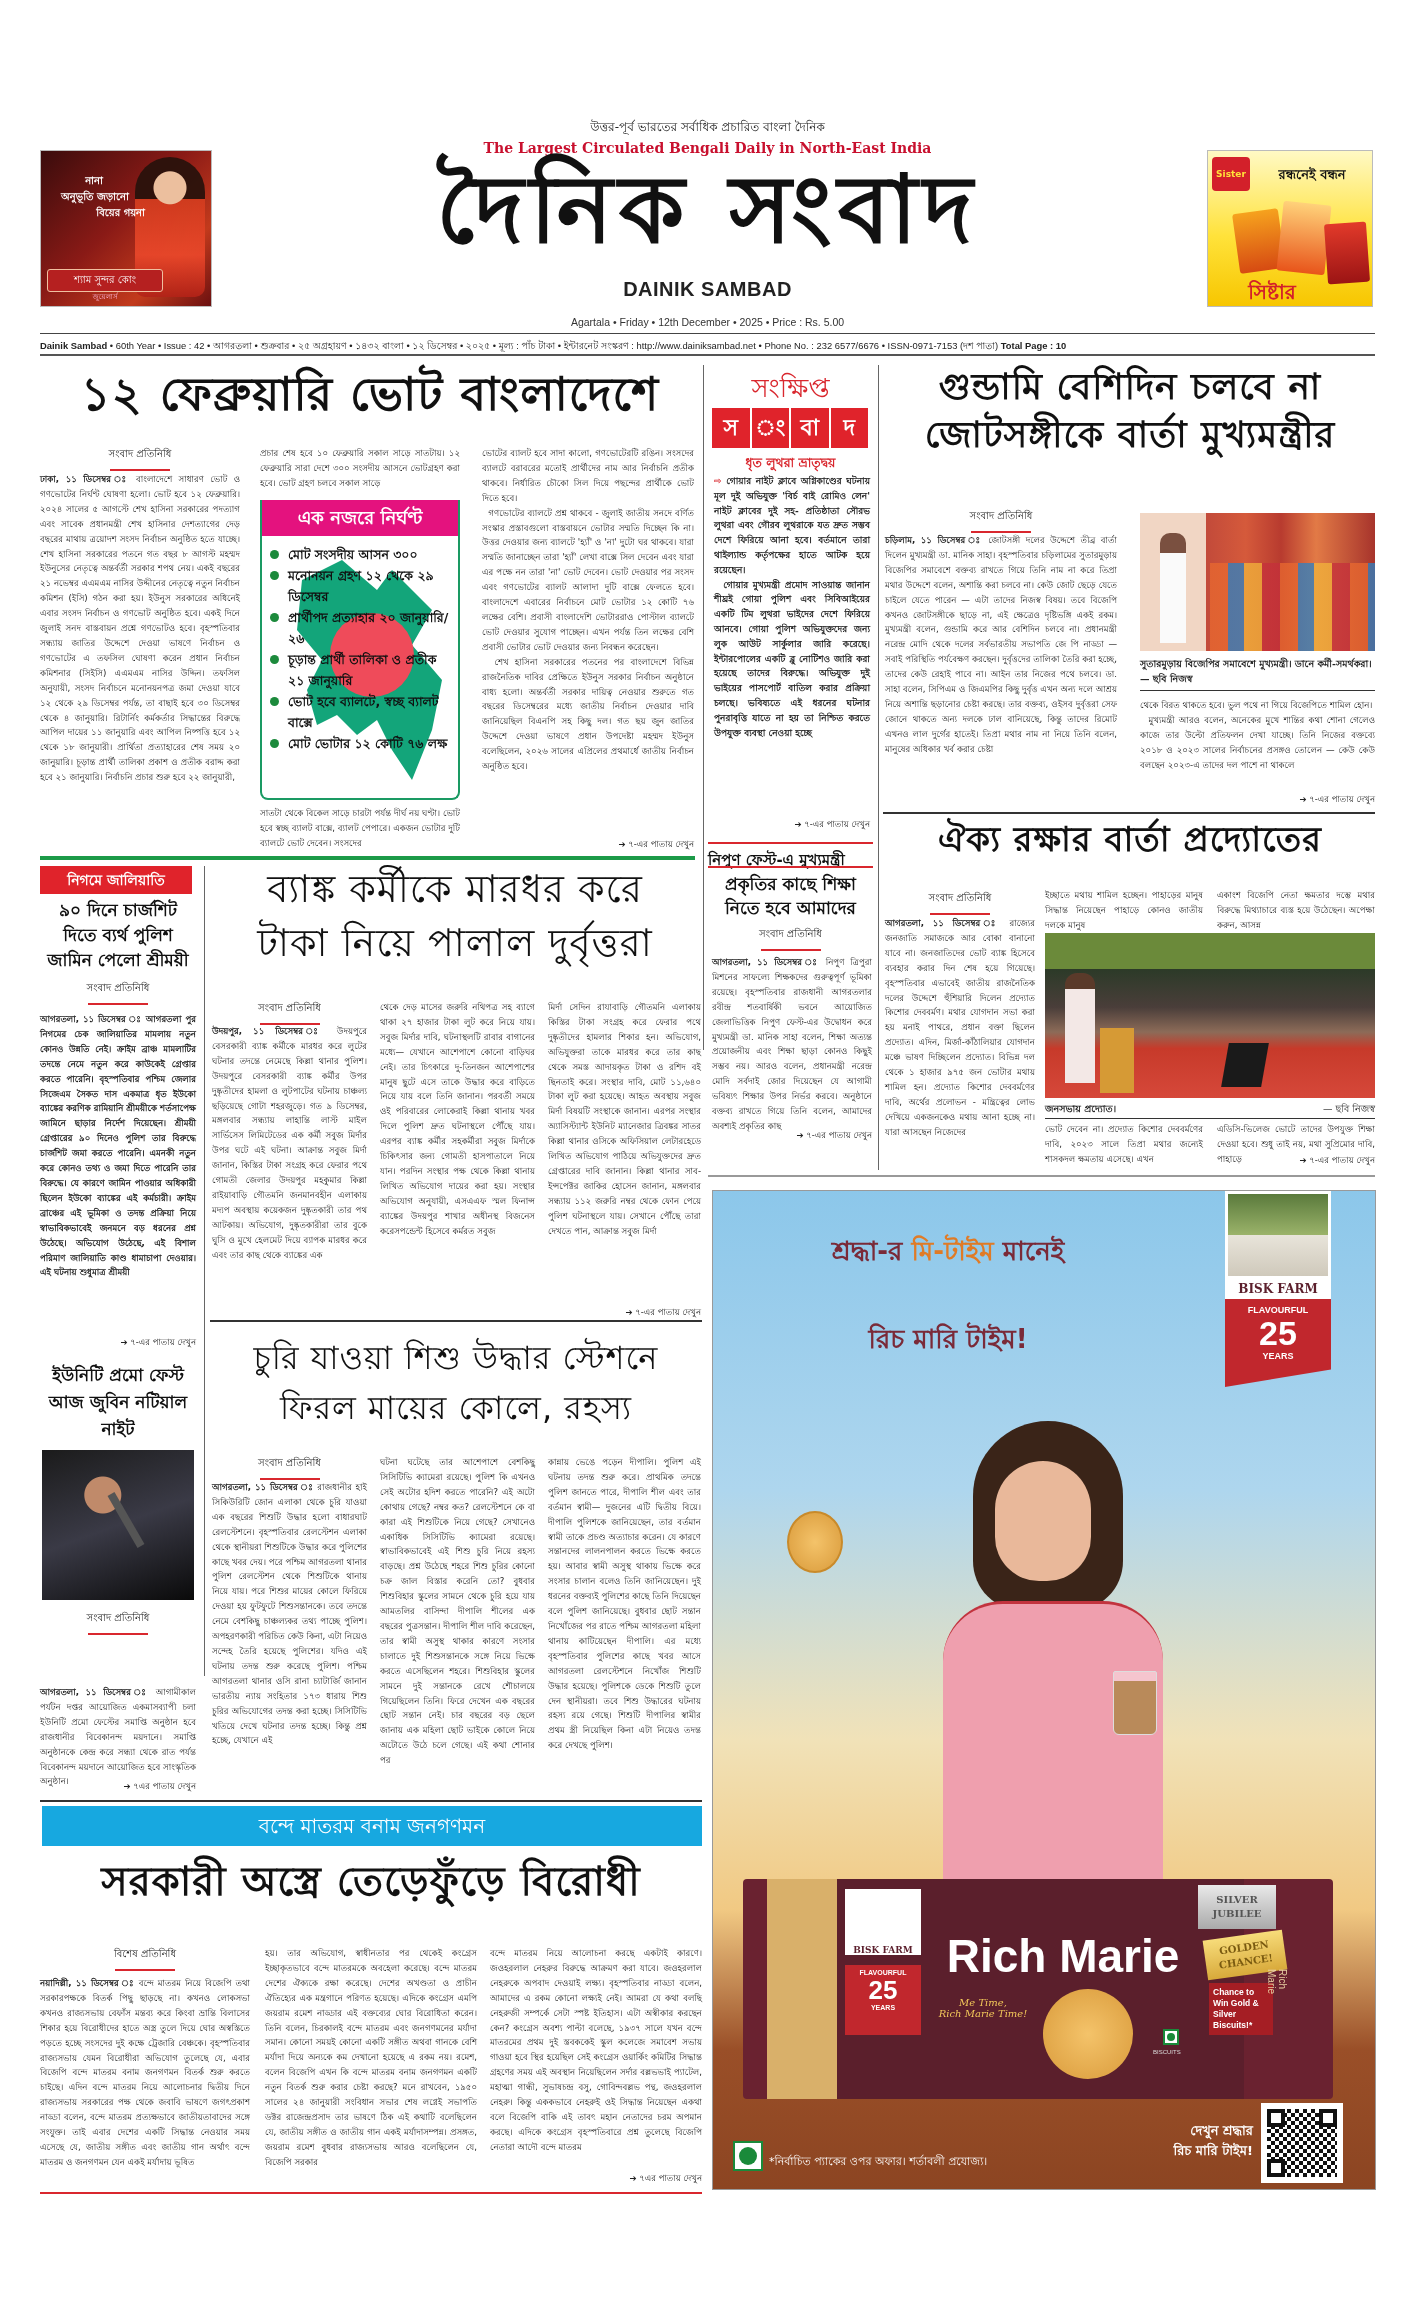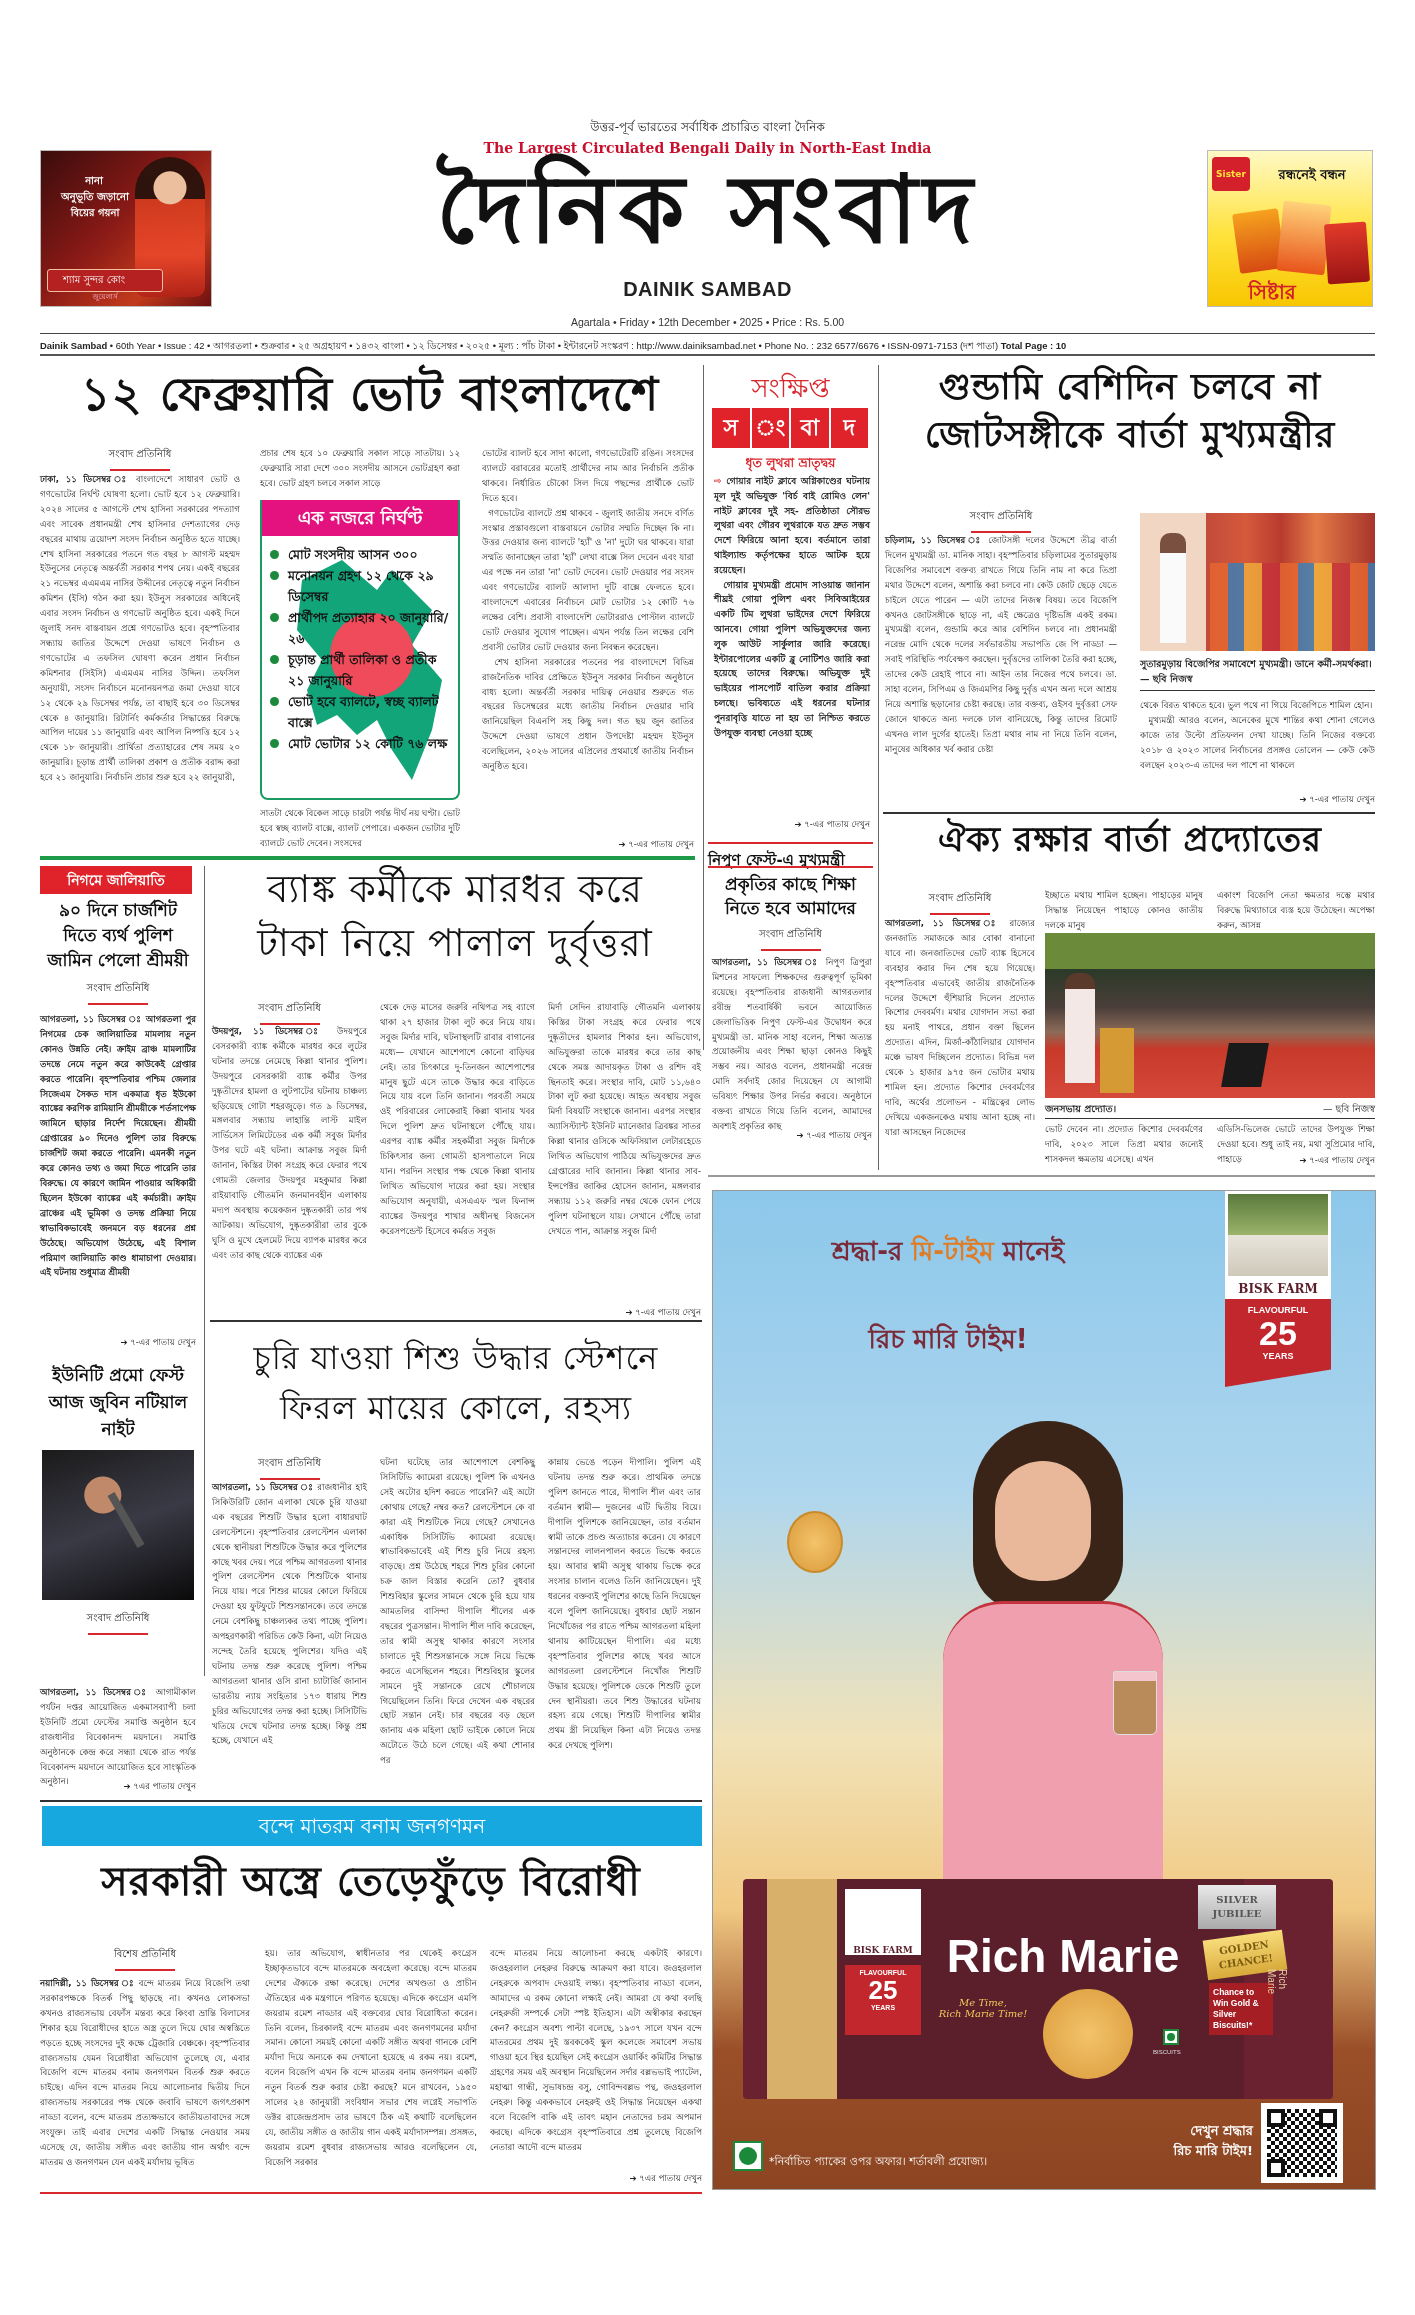--- a/index.html
+++ b/index.html
@@ -24,22 +24,22 @@
 <div class="abs" style="left:0;top:118px;width:1415px;text-align:center;font-size:12px;color:#222;">উত্তর-পূর্ব ভারতের সর্বাধিক প্রচারিত বাংলা দৈনিক</div>
 <div class="abs serif" style="left:0;top:140px;width:1415px;text-align:center;font-size:14px;font-weight:bold;color:#c8102e;">The Largest Circulated Bengali Daily in North-East India</div>
 <div class="abs" style="left:300px;top:150px;width:815px;text-align:center;font-size:94px;font-weight:900;color:#111;letter-spacing:6px;line-height:120px;">দৈনিক সংবাদ</div>
 <div class="abs cond" style="left:0;top:278px;width:1415px;text-align:center;font-size:20px;font-weight:bold;color:#222;letter-spacing:0.5px;">DAINIK SAMBAD</div>
 <div class="abs cond" style="left:0;top:316px;width:1415px;text-align:center;font-size:10.5px;color:#333;">Agartala • Friday • 12th December • 2025 • Price : Rs. 5.00</div>
 
 <div class="abs" style="left:40px;top:150px;width:172px;height:157px;background:linear-gradient(135deg,#3a0c0c,#8a1a16 45%,#c23a1c 75%,#6b1010);border:1px solid #bbb;overflow:hidden;">
   <div style="position:absolute;right:6px;top:6px;width:70px;height:140px;border-radius:35px 35px 10px 10px;background:radial-gradient(circle at 50% 22%,#f1c8a6 0 16px,transparent 17px),linear-gradient(#2a120c 0 30%,#d23c1f 30%,#e8472a 70%,#b22318);opacity:.95;"></div>
   <div style="position:absolute;left:8px;top:22px;width:90px;text-align:center;color:#fff;font-size:10px;font-weight:bold;">নানা</div>
   <div style="position:absolute;left:4px;top:38px;width:100px;text-align:center;color:#fff;font-size:10px;font-weight:bold;">অনুভূতি জড়ানো</div>
-  <div style="position:absolute;left:4px;top:54px;width:100px;text-align:center;color:#fff;font-size:10px;font-weight:bold;">বিয়ের গয়না</div>
-  <div style="position:absolute;left:6px;top:118px;width:116px;text-align:left;color:#fff;font-size:10px;background:#b52020;border:1px solid #f0c0a0;border-radius:3px;padding:2px 15px;">শ্যাম সুন্দর কোং</div>
+  <div style="position:absolute;left:4px;top:54px;width:100px;text-align:right;color:#fff;font-size:10px;font-weight:bold;">বিয়ের গয়না</div>
+  <div style="position:absolute;left:6px;top:118px;width:116px;text-align:center;color:#fff;font-size:10px;background:#b52020;border:1px solid #f0c0a0;border-radius:3px;padding:2px 15px;">শ্যাম সুন্দর কোং</div>
   <div style="position:absolute;left:6px;top:140px;width:116px;text-align:center;color:#fbd;font-size:7px;">জুয়েলার্স</div>
 </div>
 
 <div class="abs" style="left:1207px;top:150px;width:166px;height:157px;background:linear-gradient(#fff9c4,#ffe23a 55%,#f7c600);border:1px solid #bbb;overflow:hidden;">
   <div style="position:absolute;left:4px;top:6px;width:38px;height:34px;background:#d3202a;color:#ffe23a;font-size:9px;font-weight:bold;text-align:center;line-height:34px;border-radius:4px;">Sister</div>
   <div style="position:absolute;left:44px;top:14px;width:120px;text-align:center;color:#111;font-size:13px;font-weight:bold;">রন্ধনেই বন্ধন</div>
   <div style="position:absolute;left:28px;top:60px;width:46px;height:60px;background:linear-gradient(#f6a21e,#d64a12);transform:rotate(-8deg);border-radius:3px;"></div>
   <div style="position:absolute;left:72px;top:52px;width:48px;height:70px;background:linear-gradient(#ffd27a,#e8541a);transform:rotate(6deg);border-radius:3px;"></div>
   <div style="position:absolute;left:118px;top:72px;width:42px;height:60px;background:linear-gradient(#e23a2a,#9b1414);transform:rotate(-4deg);border-radius:3px;"></div>
   <div style="position:absolute;left:4px;top:126px;width:120px;text-align:center;color:#d3202a;font-size:20px;font-weight:900;">সিষ্টার</div>

